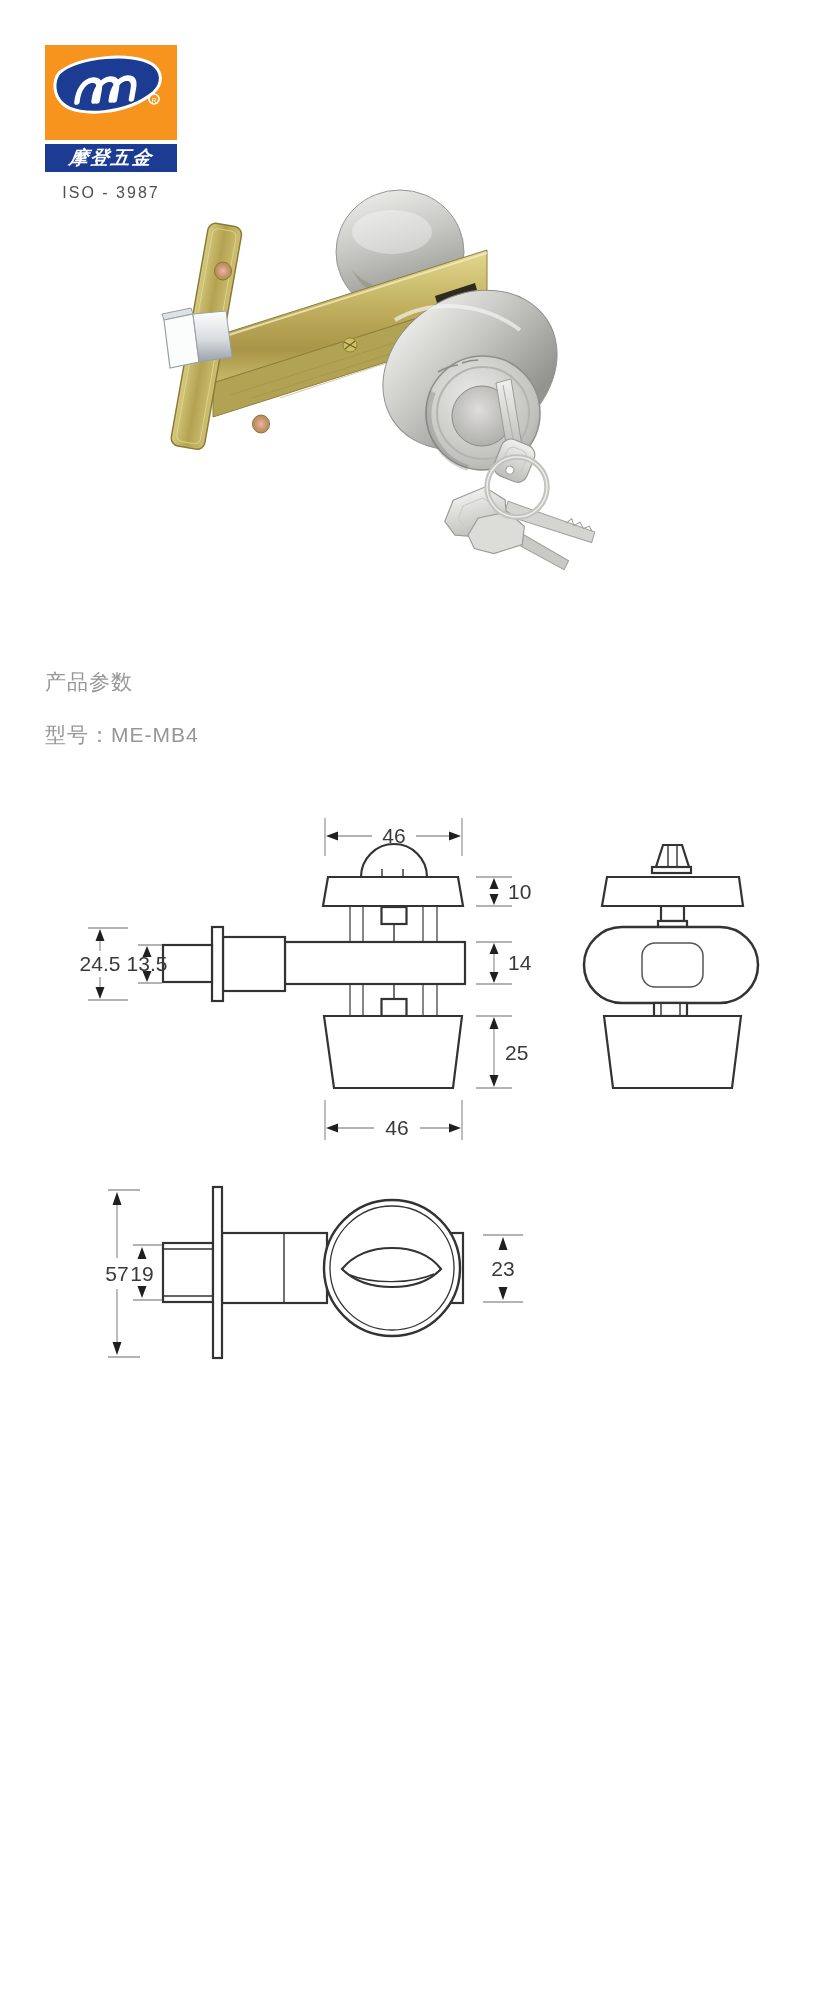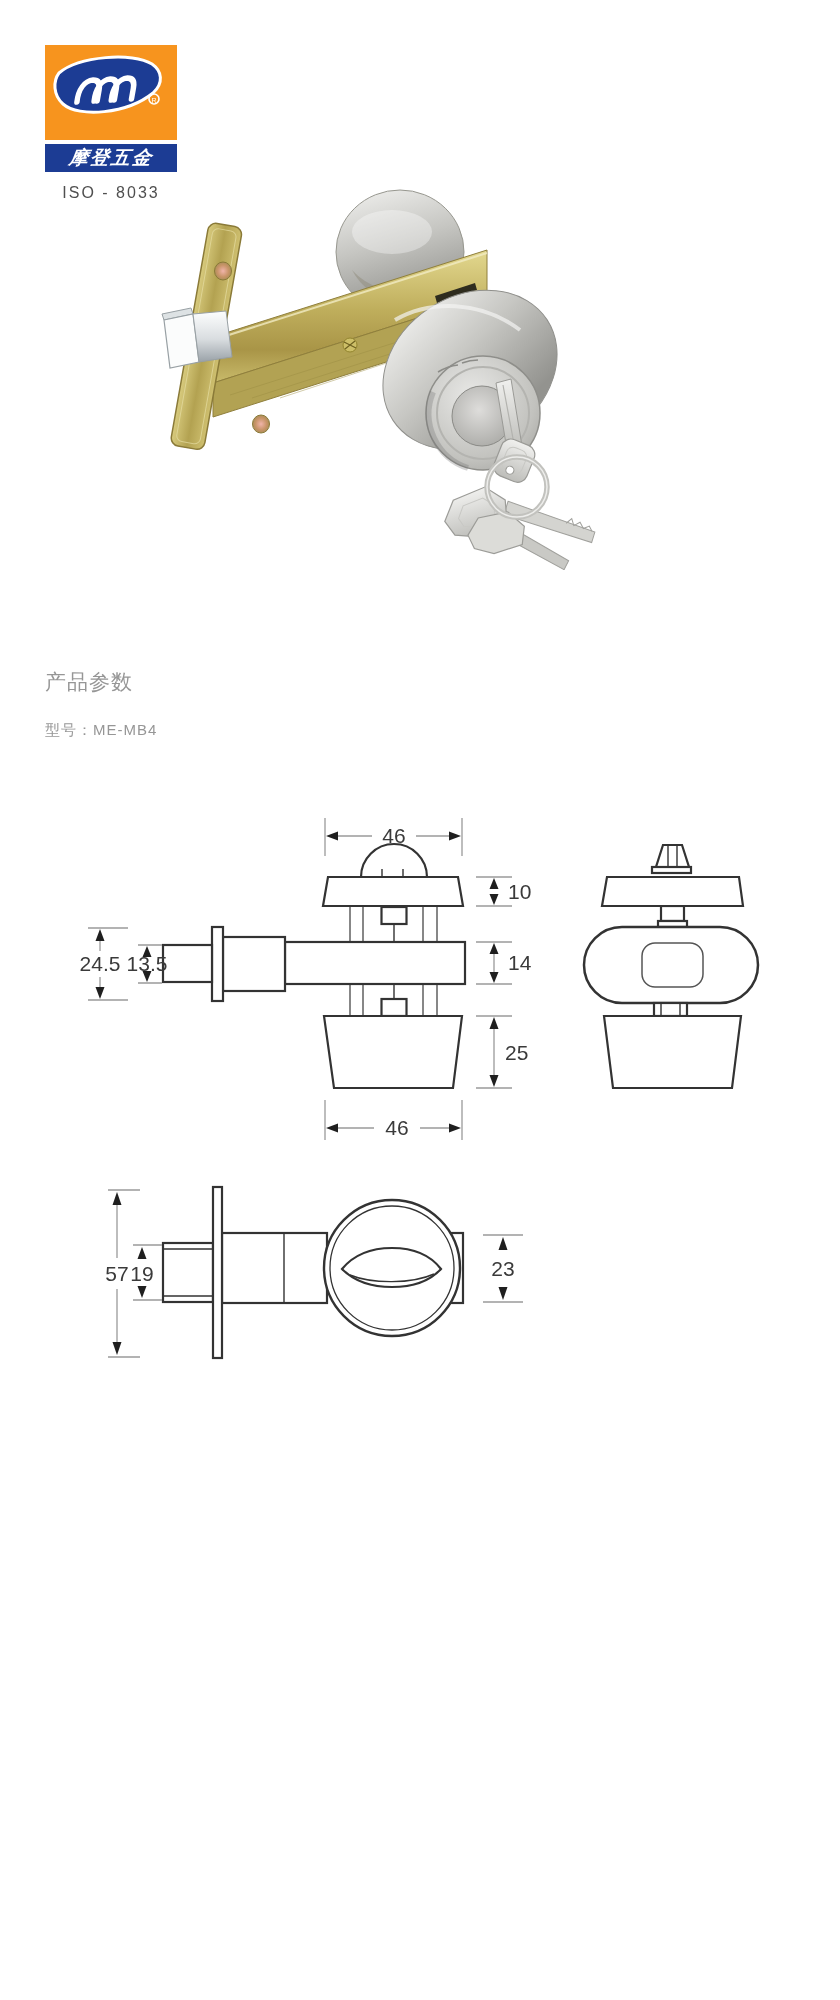--- a/index.html
+++ b/index.html
@@ -16,21 +16,21 @@
     align-items:center;justify-content:center;color:#fff;
     font-size:19px;font-weight:bold;font-style:italic;letter-spacing:2px;
   }
   .logo-banner span{display:inline-block;transform:skewX(-8deg);}
   .iso-label{
     width:132px;text-align:center;margin-top:12px;color:#4f4f4f;
     font-size:16px;letter-spacing:2px;
   }
   
   .section-title{left:45px;top:668px;font-size:21px;color:#969696;letter-spacing:1px;text-align:center;}
-  .model-line{left:45px;top:721px;font-size:15px;color:#969696;letter-spacing:1px;}
+  .model-line{left:45px;top:721px;font-size:21px;color:#969696;letter-spacing:1px;}
   
   .shape{fill:#ffffff;stroke:#333333;stroke-width:2.2;stroke-linejoin:miter;}
   .shape-thick{fill:#ffffff;stroke:#333333;stroke-width:2.5;}
   .thin{fill:none;stroke:#333333;stroke-width:1.4;}
   .hair{fill:none;stroke:#555555;stroke-width:1.4;}
   .dim{fill:none;stroke:#9a9a9a;stroke-width:1.3;}
   .arr{fill:#1f1f1f;stroke:none;}
   .lbl{font-family:"Liberation Sans","DejaVu Sans",sans-serif;font-size:21px;fill:#3a3a3a;}
 </style>
 </head>
@@ -46,21 +46,21 @@
         <path d="M51,56 C50,43 55,35 63,34 C69,34 71,38 71,44 L71,55"></path>
         <path d="M68,55 C67,42 72,34 80,33 C86,33 88,37 88,43 L88,54"></path>
       </g>
       <circle cx="109" cy="54" r="5" fill="none" stroke="#ffffff" stroke-width="1.6"></circle>
       <text x="109" y="57.5" font-size="7" fill="#ffffff" text-anchor="middle" font-family="Liberation Sans, sans-serif">R</text>
     </g>
   </svg>
   <div class="logo-banner">
     <span>摩登五金</span>
   </div>
-  <div class="iso-label">ISO - 8033</div>
+  <div class="iso-label">ISO - 3987</div>
 </div>
 
 <svg class="abs" style="left:100px;top:150px;" width="500" height="420" viewBox="100 150 500 420">
   <defs>
     <linearGradient id="brassGrad" x1="0" y1="0" x2="0" y2="1">
       <stop offset="0" stop-color="#e3d88f"></stop>
         <stop offset="0.45" stop-color="#bfae5c"></stop>
       <stop offset="0.75" stop-color="#a99547"></stop>
         <stop offset="1" stop-color="#c9bb6b"></stop>
     </linearGradient>

